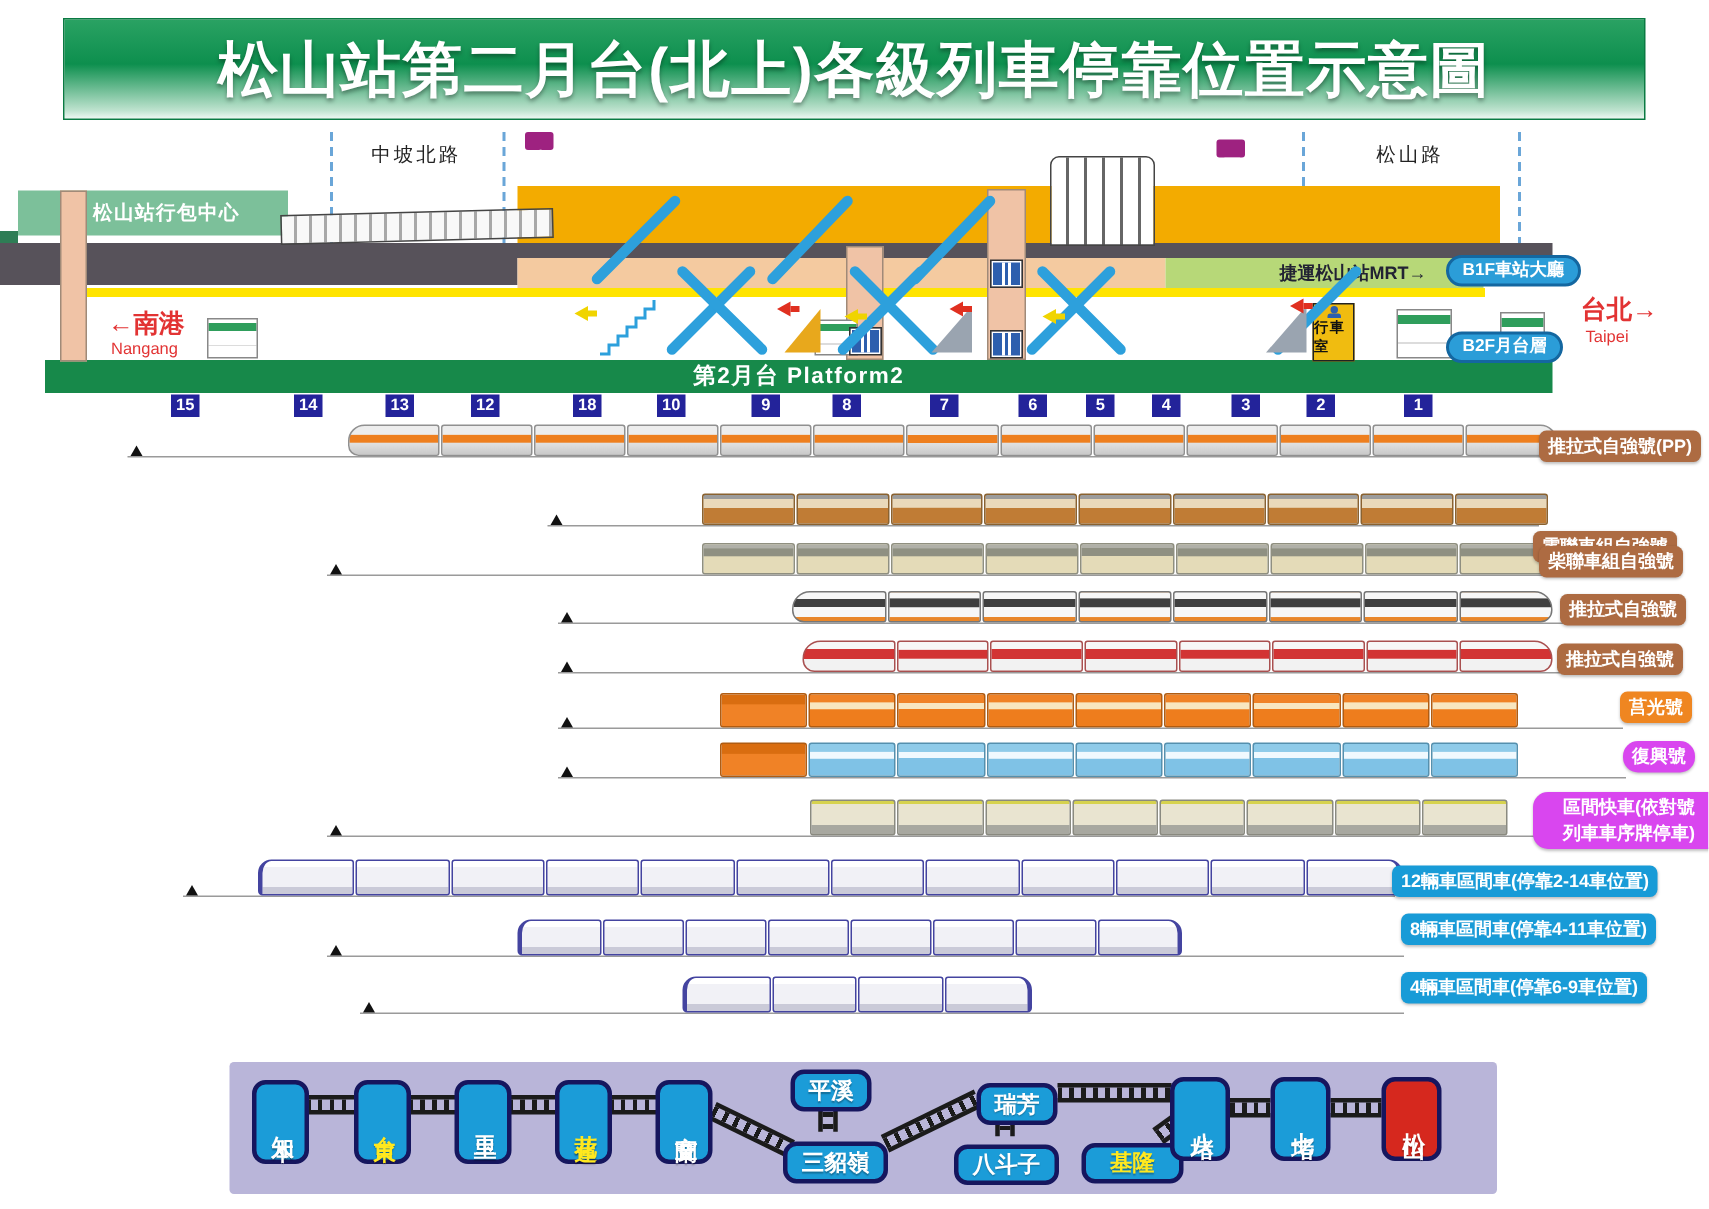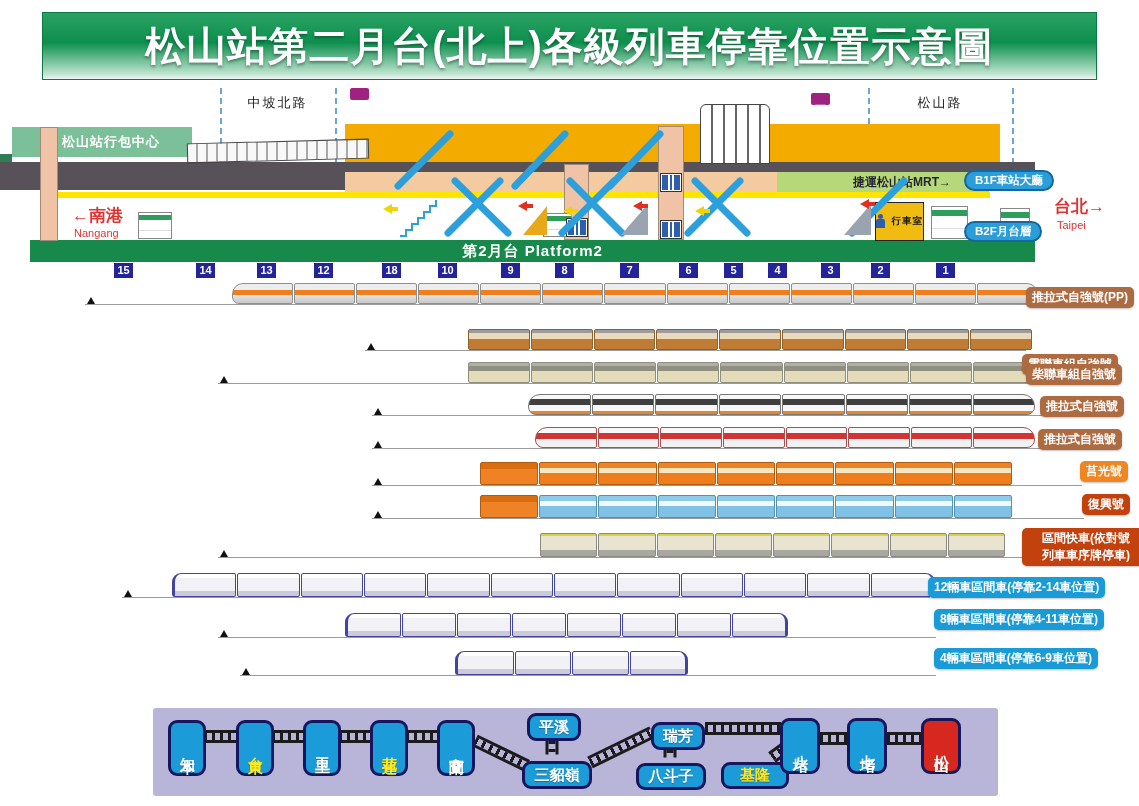--- a/index.html
+++ b/index.html
@@ -34,22 +34,22 @@
   #yellowstrip{left:58px;top:192px;width:932px;height:6px;background:#ffe400;z-index:2;}
   .lifticon{background:#2d5fae;border:1px solid #fff;outline:1px solid #333;z-index:5;
     background-image:linear-gradient(90deg,transparent 0 35%,#fff 35% 45%,transparent 45% 55%,#fff 55% 65%,transparent 65%);}
   
   .pill{background:#2b9dd8;color:#fff;border:2px solid #1467a0;border-radius:11px;font-size:11.5px;
     font-weight:bold;height:17px;line-height:17px;padding:0 9px;text-align:center;z-index:6;white-space:nowrap;}
   .dirzh{color:#e23333;font-size:17px;font-weight:bold;z-index:6;white-space:nowrap;}
   .diren{color:#e23333;font-size:11px;z-index:6;}
   .sign{background:linear-gradient(180deg,#ffffff 0 10%,#2f9e5c 10% 30%,#ffffff 30% 68%,#dcdcdc 68% 72%,#ffffff 72% 100%);
     border:1px solid #888;z-index:4;box-sizing:border-box;}
-  #oproom{left:875px;top:202px;width:49px;height:39px;background:#f0bc10;border:1.5px solid #222;z-index:4;
-    box-sizing:border-box;display:flex;flex-direction:row;align-items:center;justify-content:space-between;padding:2px 0;}
+  #oproom{left:875px;top:202px;width:28px;height:39px;background:#f0bc10;border:1.5px solid #222;z-index:4;
+    box-sizing:border-box;display:flex;flex-direction:column;align-items:center;padding:2px 0;}
   #oproom .txt{font-size:9.5px;font-weight:bold;color:#111;letter-spacing:1px;}
   .person{width:9px;height:9px;background:#2d5fae;border-radius:2px 2px 0 0;position:relative;margin-top:4px;}
   .person::before{content:"";position:absolute;top:-5px;left:2px;width:5px;height:5px;border-radius:50%;background:#2d5fae;}
   #platformbar{left:30px;top:240px;width:1005px;height:22px;background:#17894a;z-index:3;
     color:#fff;font-size:15px;font-weight:bold;text-align:center;line-height:22px;letter-spacing:1px;}
   .carnum{position:absolute;top:263px;width:19px;height:15px;background:#23239a;color:#fff;font-size:11px;
     font-weight:bold;text-align:center;line-height:15px;z-index:6;}
   
   .rowline{position:absolute;height:0;border-top:1px solid #9a9a9a;z-index:4;}
   .marker{position:absolute;width:0;height:0;border-left:4px solid transparent;border-right:4px solid transparent;
@@ -72,21 +72,21 @@
   .t-fuhsing .car{background:linear-gradient(180deg,#8fcbe9 0 26%,#f0f9fe 26% 46%,#7fc2e6 46% 100%);border-color:#5590ae;}
   .t-fuhsing .car.loco{background:linear-gradient(180deg,#d96d10 0 30%,#f08226 30% 100%);border-color:#b05c12;}
   .t-ek .car{background:linear-gradient(180deg,#d6d24e 0 10%,#e9e4d0 10% 72%,#a8a8a0 72% 100%);border-color:#8a8a80;}
   .t-local .car{background:linear-gradient(180deg,#ffffff 0 18%,#f1f1f6 18% 78%,#cacad8 78% 100%);border:1px solid #4444a0;}
   .t-local .car.first{border-radius:9px 2px 2px 3px;border-left-width:3px;}
   .t-local .car.last{border-radius:2px 9px 3px 2px;border-right-width:3px;}
   .rowlabel{position:absolute;color:#fff;font-weight:bold;font-size:12px;line-height:17px;padding:2px 6px;
     border-radius:5px;white-space:nowrap;text-align:center;box-shadow:0 1px 2px rgba(0,0,0,.25);z-index:6;}
   .lb-brown{background:#ad6b42;}
   .lb-orange{background:#ef8621;}
-  .lb-green{background:#c2410c;}
+  .lb-green{background:#d946ef;border-radius:10px;}
   .lb-blue{background:#189bd7;}
   .rowlabel.multiline{white-space:normal;width:116px;}
   
   #routepanel{left:153px;top:708px;width:845px;height:88px;background:#b9b5d9;border-radius:3px;z-index:1;}
   .track{position:absolute;height:13px;box-sizing:border-box;border-top:3px solid #1b1b1b;border-bottom:3px solid #1b1b1b;
     background:repeating-linear-gradient(90deg,#1b1b1b 0 3px,transparent 3px 8px);transform-origin:0 50%;z-index:2;}
   .station{position:absolute;border:3px solid #16165e;border-radius:9px;box-sizing:border-box;display:flex;
     align-items:center;justify-content:center;font-weight:bold;font-size:15px;z-index:3;text-shadow:0 1px 1px rgba(0,0,0,.3);}
   .station.vert{writing-mode:vertical-rl;letter-spacing:3px;}
 </style>

